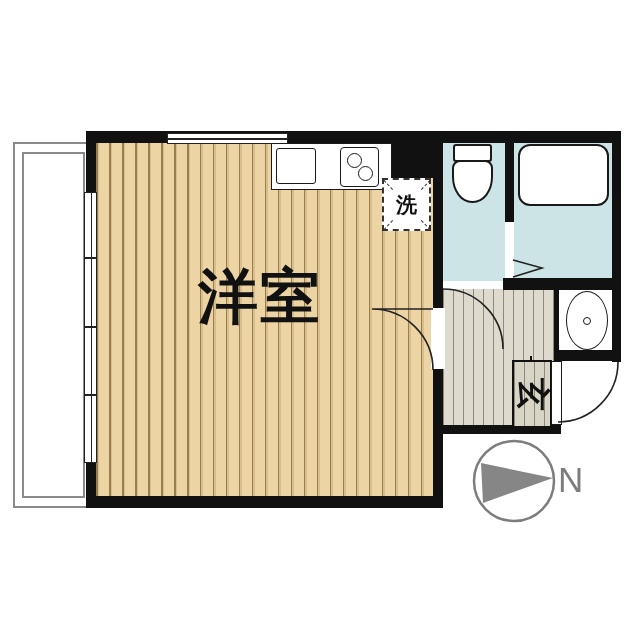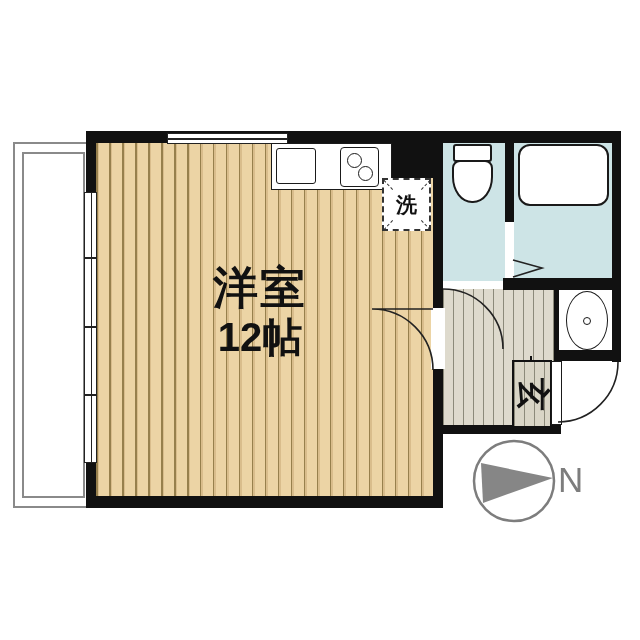--- a/index.html
+++ b/index.html
@@ -28,21 +28,21 @@
   .winsep{position:absolute;left:0;right:0;height:1.5px;background:#222222;}
   
   .washer{position:absolute;left:382px;top:178px;width:49px;height:53px;background:#ffffff;
           border:2px dashed #333333;box-sizing:border-box;z-index:3;}
   .wdiag{position:absolute;left:50%;top:50%;width:68px;border-top:1.5px dashed #333333;}
   .wlabelbox{position:absolute;left:50%;top:50%;transform:translate(-50%,-50%);
              background:#ffffff;width:30px;height:30px;display:flex;align-items:center;justify-content:center;}
   
   .room-label{position:absolute;left:150px;top:262px;width:220px;text-align:center;
               color:#111111;font-weight:600;z-index:5;line-height:1.16;}
-  .room-label .l1{font-size:45px;letter-spacing:2px;}
+  .room-label .l1{font-size:60px;letter-spacing:2px;}
   .room-label .l2{font-size:40px;}
   .kanji-small{font-size:21px;font-weight:600;color:#111111;}
   .genkan-box{position:absolute;left:512px;top:360px;width:40px;height:68px;box-sizing:border-box;
     border:2px solid #111111;z-index:3;display:flex;align-items:center;justify-content:center;
     background:repeating-linear-gradient(90deg,#8c8a7a 0px,#8c8a7a 1.3px,#d9d5c6 1.3px,#d9d5c6 10px);}
   .genkan-box .kanji{font-size:33px;font-weight:600;color:#111111;transform:rotate(90deg);}
   .tick{position:absolute;width:2px;height:6px;background:#111111;z-index:4;}
   .north-label{position:absolute;left:558px;top:460px;font-size:35px;color:#7d7d7d;z-index:5;
                font-family:"Liberation Sans",sans-serif;}
   .burner{position:absolute;width:15px;height:15px;border:1.5px solid #1a1a1a;border-radius:50%;
@@ -124,17 +124,16 @@
       <path d="M 618 362 A 60 60 0 0 1 558 422"></path>
     </g>
     <g>
       <circle cx="514" cy="481" r="40" fill="none" stroke="#7d7d7d" stroke-width="2.5"></circle>
       <polygon points="481,463 483,503 553,478" fill="#868686"></polygon>
     </g>
   </svg>
 
   <div class="room-label">
     <div class="l1">洋室</div>
-    <div class="l2">12帖</div>
   </div>
   <div class="north-label">N</div>
 
 </div>
 
 </body></html>

